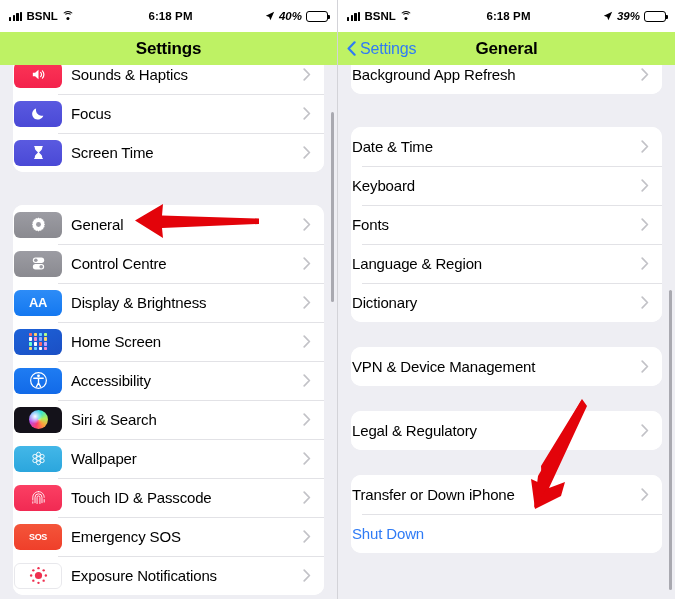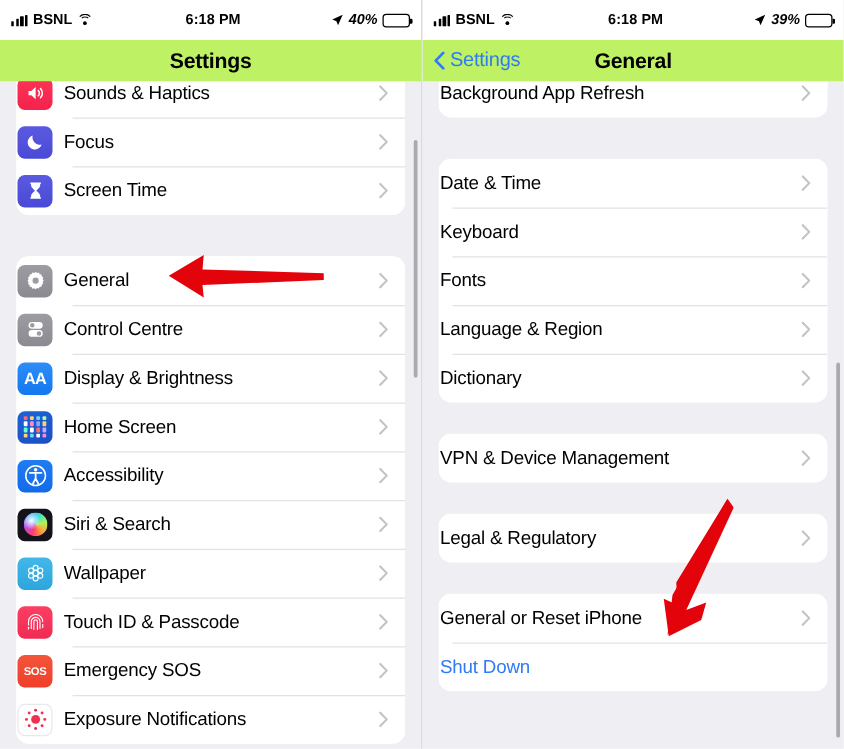--- a/index.html
+++ b/index.html
@@ -109,21 +109,21 @@
     padding: 0 11px 0 1px;
     position: relative;
     background: #ffffff;
   }
   .row + .row:before {
     content: ""; position: absolute; left: 11px; right: 0; top: 0;
     height: 1px; background: #e2e2e6;
   }
   .row.has-icon + .row.has-icon:before { left: 45px; }
   .icon {
-    width: 28px; height: 26px; border-radius: 6px;
+    width: 48px; height: 26px; border-radius: 6px;
     margin-right: 9px; flex: none;
     display: flex; align-items: center; justify-content: center;
     position: relative; overflow: hidden;
   }
   .label {
     font-size: 15px; color: #000; letter-spacing: -.15px; flex: 1;
     white-space: nowrap;
   }
   .label.link { color: #2f7bf5; }
   .chev {
@@ -516,21 +516,21 @@
           <svg class="chev" viewBox="0 0 8 13">
               <path d="M1.2 1.2L6.4 6.5 1.2 11.8" stroke="#c2c2c7" stroke-width="1.7" fill="none" stroke-linecap="round" stroke-linejoin="round"></path>
             </svg>
         </div>
       </div>
 
       <div class="gap sm"></div>
 
       <div class="group">
         <div class="row">
-          <span class="label">General or Reset iPhone</span>
+          <span class="label">Transfer or Down iPhone</span>
           <svg class="chev" viewBox="0 0 8 13">
               <path d="M1.2 1.2L6.4 6.5 1.2 11.8" stroke="#c2c2c7" stroke-width="1.7" fill="none" stroke-linecap="round" stroke-linejoin="round"></path>
             </svg>
         </div>
         <div class="row">
           <span class="label link">Shut Down</span>
         </div>
       </div>
     </div>
 

